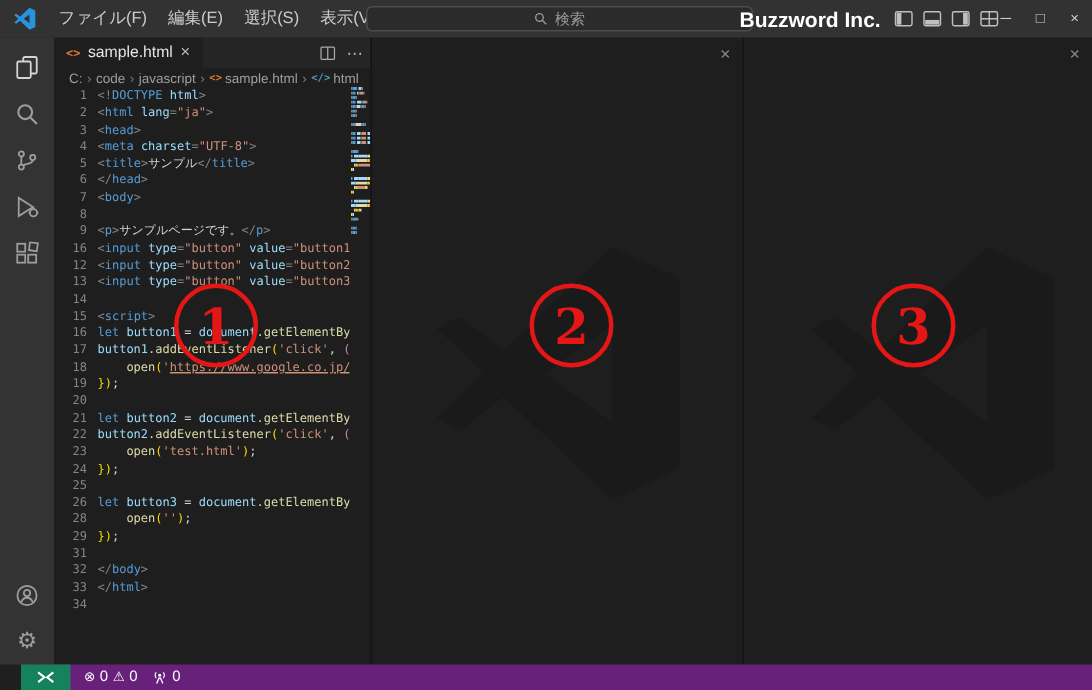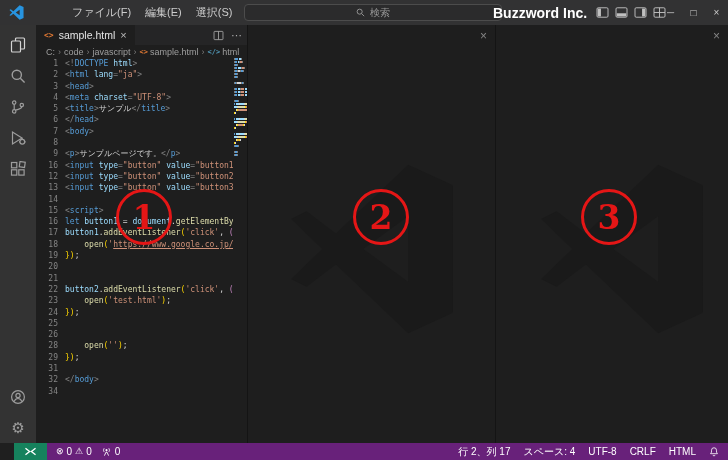--- a/index.html
+++ b/index.html
@@ -3,21 +3,21 @@
 <meta charset="utf-8">
 <style>
   html,body{margin:0;padding:0;background:#000;}
   .app{position:relative;width:728px;height:460px;overflow:hidden;background:var(--editor,#1e1e1e);
        font-family:"Liberation Sans",sans-serif;-webkit-font-smoothing:antialiased;}
 
   
   .titlebar{position:absolute;left:0;top:0;right:0;height:25px;background:var(--titlebar,#323233);
             display:flex;align-items:center;color:#ccc;font-size:11px;z-index:30;}
   .tb-logo{margin:0 8px 0 9px;display:flex;}
-  .menus{display:flex;margin-left:33px;}
+  .menus{display:flex;}
   .menu{padding:0 7px;line-height:25px;}
   .navarrows{margin-left:14px;display:flex;gap:12px;color:#c5c5c5;font-size:12px;}
   .searchbox{position:absolute;left:244px;top:4px;width:256px;height:15px;background:#2b2b2c;
              border:1px solid #4c4c4c;border-radius:4px;display:flex;align-items:center;
              justify-content:center;gap:5px;color:#9a9a9a;font-size:10px;}
   .wintitle{position:absolute;left:493px;top:0;height:25px;display:flex;align-items:center;
             font-size:14px;font-weight:bold;color:#fff;}
   .layouticons{position:absolute;left:596px;top:0;height:25px;display:flex;align-items:center;gap:6px;}
   .winctrls{position:absolute;right:0;top:0;height:25px;display:flex;}
   .wbtn{width:23px;height:25px;display:flex;align-items:center;justify-content:center;color:#ccc;font-size:10px;}
@@ -310,55 +310,61 @@
             <div class="cl">
               <span class="num">19</span>
               <span class="ct"><span class="tk-pr">})</span><span class="tk-tx">;</span></span>
             </div>
             <div class="cl">
               <span class="num">20</span>
               <span class="ct"></span>
             </div>
             <div class="cl">
               <span class="num">21</span>
+              <span class="ct"><span class="tk-kw">let</span><span class="tk-tx"> </span><span class="tk-vr">button2</span><span class="tk-tx"> = </span><span class="tk-vr">document</span><span class="tk-tx">.</span><span class="tk-fn">getElementBy</span></span>
             </div>
             <div class="cl">
               <span class="num">22</span>
               <span class="ct"><span class="tk-vr">button2</span><span class="tk-tx">.</span><span class="tk-fn">addEventListener</span><span class="tk-pr">(</span><span class="tk-st">'click'</span><span class="tk-tx">, </span><span class="tk-pp">(</span></span>
             </div>
             <div class="cl">
               <span class="num">23</span>
               <span class="ct"><span class="tk-tx">    </span><span class="tk-fn">open</span><span class="tk-pr">(</span><span class="tk-st">'test.html'</span><span class="tk-pr">)</span><span class="tk-tx">;</span></span>
             </div>
             <div class="cl">
               <span class="num">24</span>
               <span class="ct"><span class="tk-pr">})</span><span class="tk-tx">;</span></span>
             </div>
             <div class="cl">
               <span class="num">25</span>
               <span class="ct"></span>
             </div>
             <div class="cl">
               <span class="num">26</span>
+              <span class="ct"><span class="tk-kw">let</span><span class="tk-tx"> </span><span class="tk-vr">button3</span><span class="tk-tx"> = </span><span class="tk-vr">document</span><span class="tk-tx">.</span><span class="tk-fn">getElementBy</span></span>
             </div>
             <div class="cl">
               <span class="num">28</span>
               <span class="ct"><span class="tk-tx">    </span><span class="tk-fn">open</span><span class="tk-pr">(</span><span class="tk-st">''</span><span class="tk-pr">)</span><span class="tk-tx">;</span></span>
             </div>
             <div class="cl">
               <span class="num">29</span>
               <span class="ct"><span class="tk-pr">})</span><span class="tk-tx">;</span></span>
             </div>
             <div class="cl">
               <span class="num">31</span>
               <span class="ct"></span>
             </div>
             <div class="cl">
               <span class="num">32</span>
               <span class="ct"><span class="tk-pu">&lt;/</span><span class="tk-tg">body</span><span class="tk-pu">&gt;</span></span>
+            </div>
+            <div class="cl">
+              <span class="num">33</span>
+              <span class="ct"><span class="tk-pu">&lt;/</span><span class="tk-tg">html</span><span class="tk-pu">&gt;</span></span>
             </div>
             <div class="cl">
               <span class="num">34</span>
               <span class="ct"></span>
             </div>
           </div>
       </div>
       <div class="minimap">
         <div>
             <div class="ml"><i class="tk-pu" style="width: 1px;"></i><i class="tk-kw" style="width: 2.9px;"></i><i class="tk-tx sp" style="width: 1px;"></i><i class="tk-at" style="width: 1.7px;"></i><i class="tk-pu" style="width: 1px;"></i></div>
@@ -435,27 +441,14 @@
       <span>0</span>
     </span>
     <span class="sbitem">
       <svg width="11" height="11" viewBox="0 0 16 16">
         <circle cx="8" cy="6" r="1.5" fill="#fff"></circle>
         <path d="M5 14 l2.2 -5 h1.6 L11 14" fill="none" stroke="#fff" stroke-width="1.3"></path>
         <path d="M4.6 8.8 a4.6 4.6 0 0 1 0 -5.6 M11.4 3.2 a4.6 4.6 0 0 1 0 5.6" fill="none" stroke="#fff" stroke-width="1.1"></path>
         </svg>
       <span>0</span>
     </span>
-    <span class="sbright">
-      <span class="sbitem">行 2、列 17</span>
-      <span class="sbitem">スペース: 4</span>
-      <span class="sbitem">UTF-8</span>
-      <span class="sbitem">CRLF</span>
-      <span class="sbitem">HTML</span>
-      <span class="sbitem">
-        <svg width="10" height="11" viewBox="0 0 16 16" fill="none" stroke="#fff" stroke-width="1.3">
-          <path d="M8 2 a4 4 0 0 1 4 4 v3 l1.5 2.5 h-11 L4 9 V6 a4 4 0 0 1 4 -4 z"></path>
-          <path d="M6.5 13.5 a1.5 1.5 0 0 0 3 0"></path>
-          </svg>
-      </span>
-    </span>
   </footer>
 </div>
 
 </body></html>

